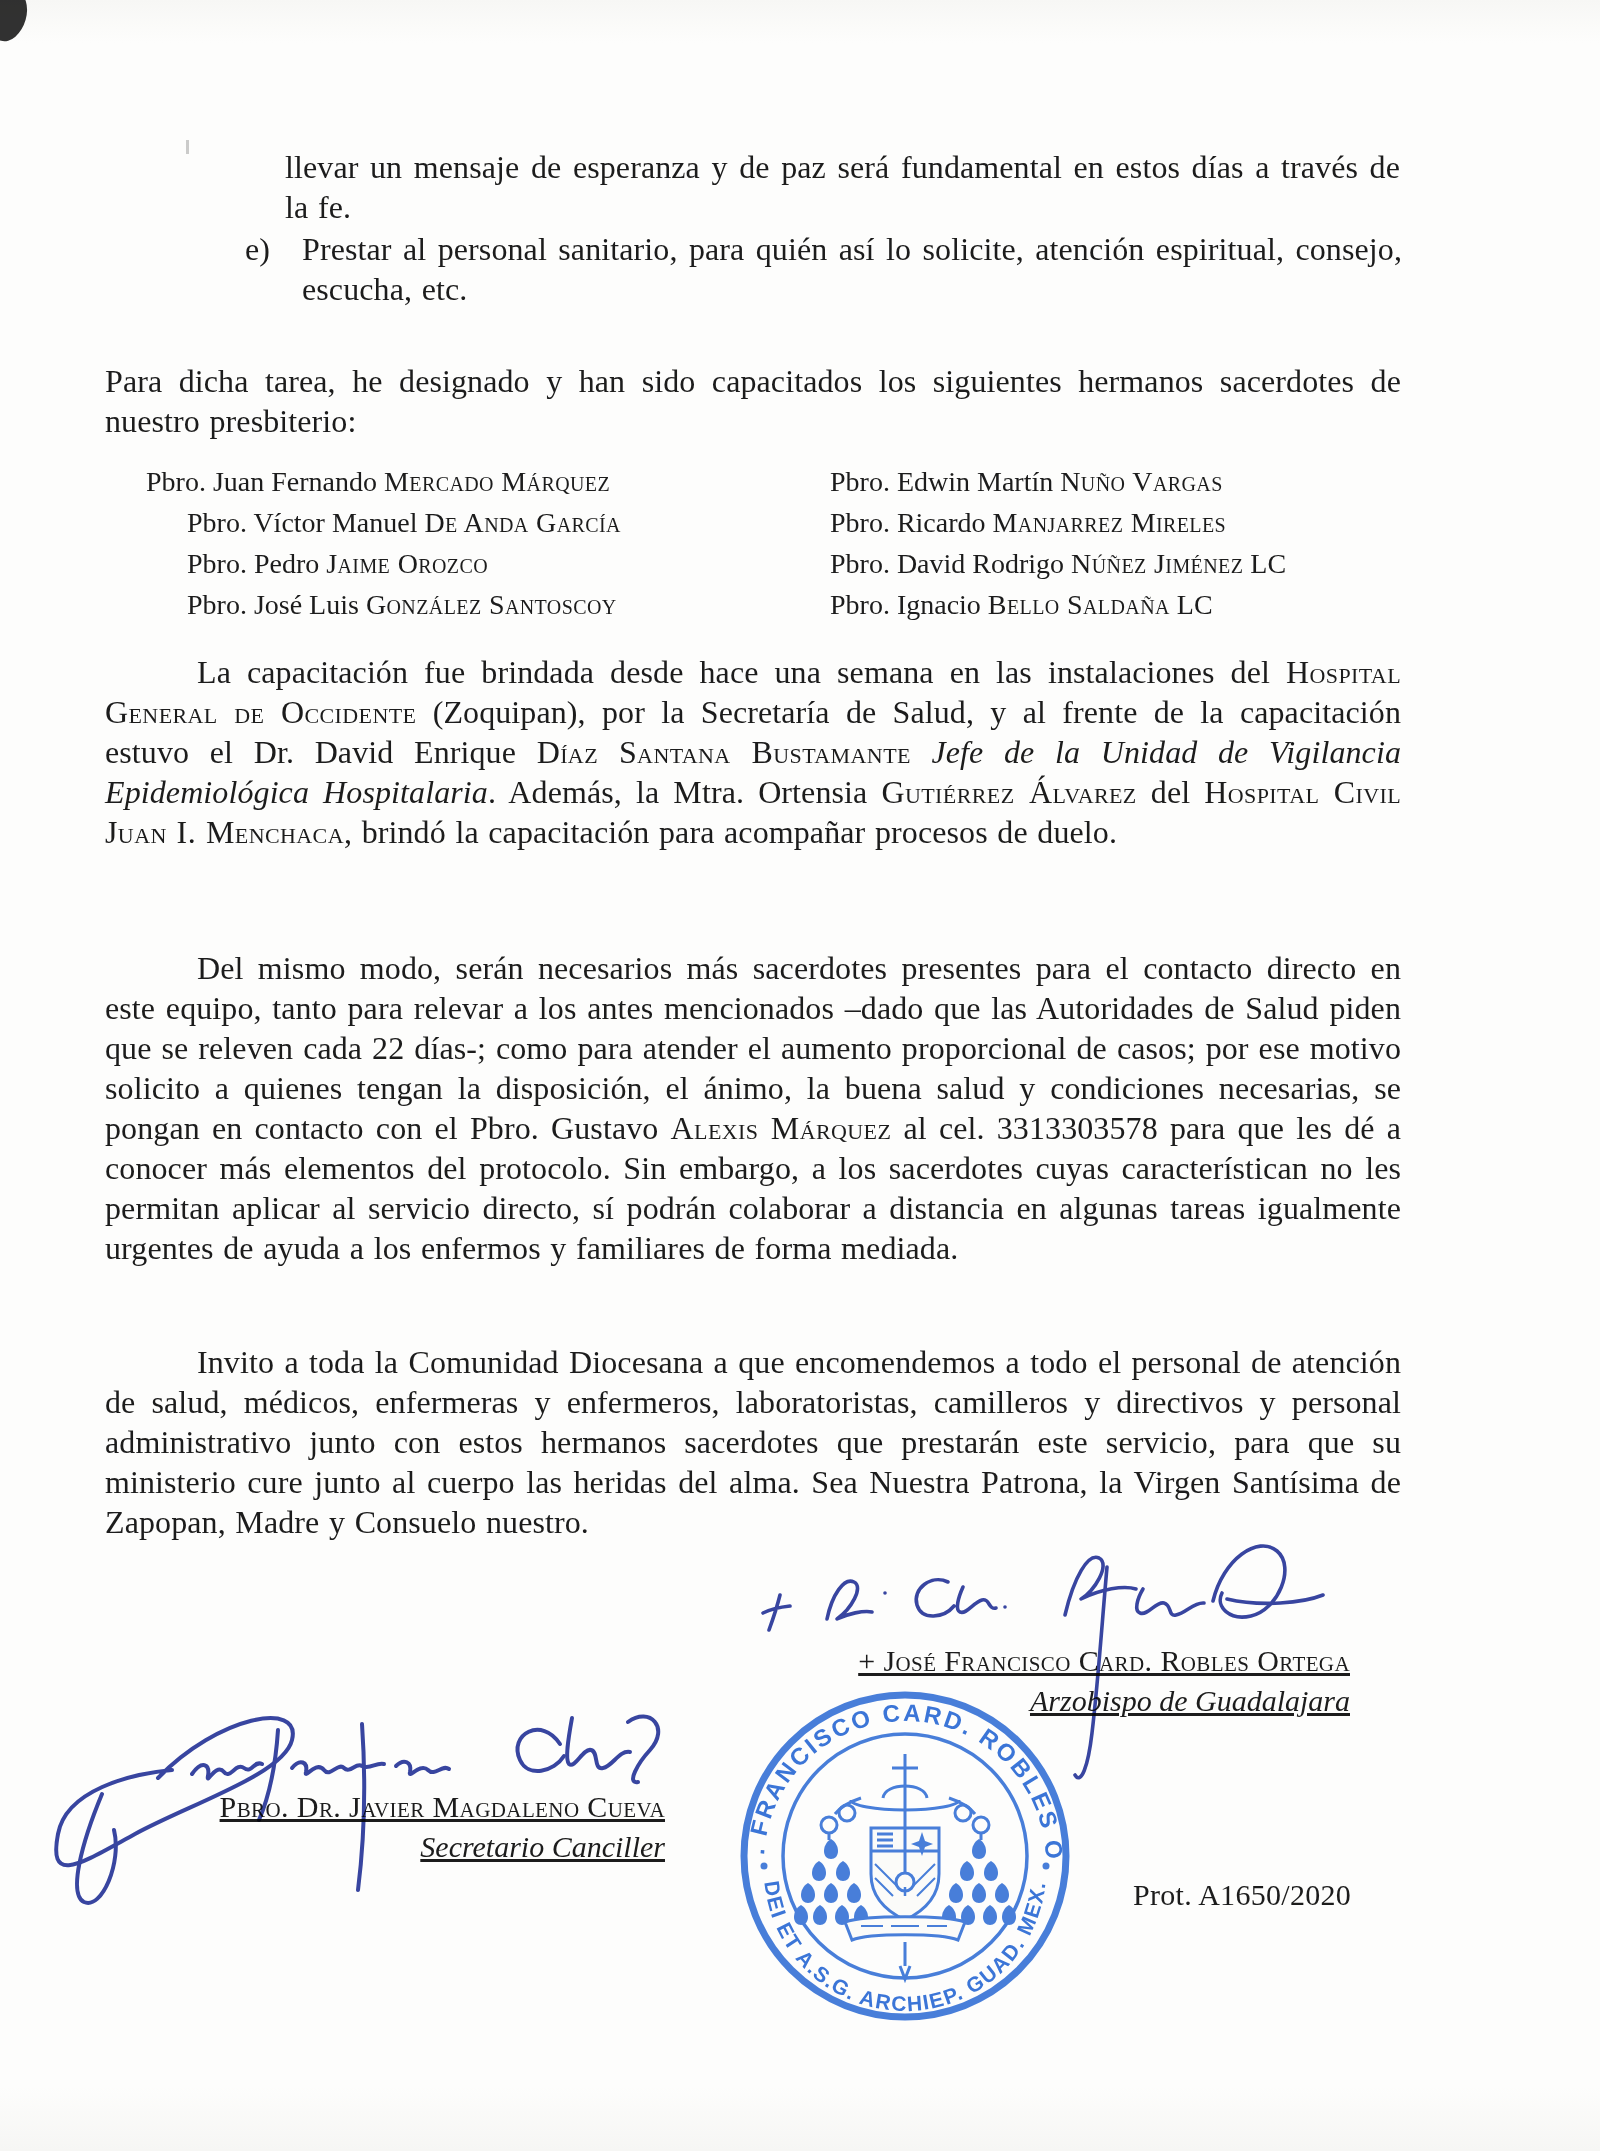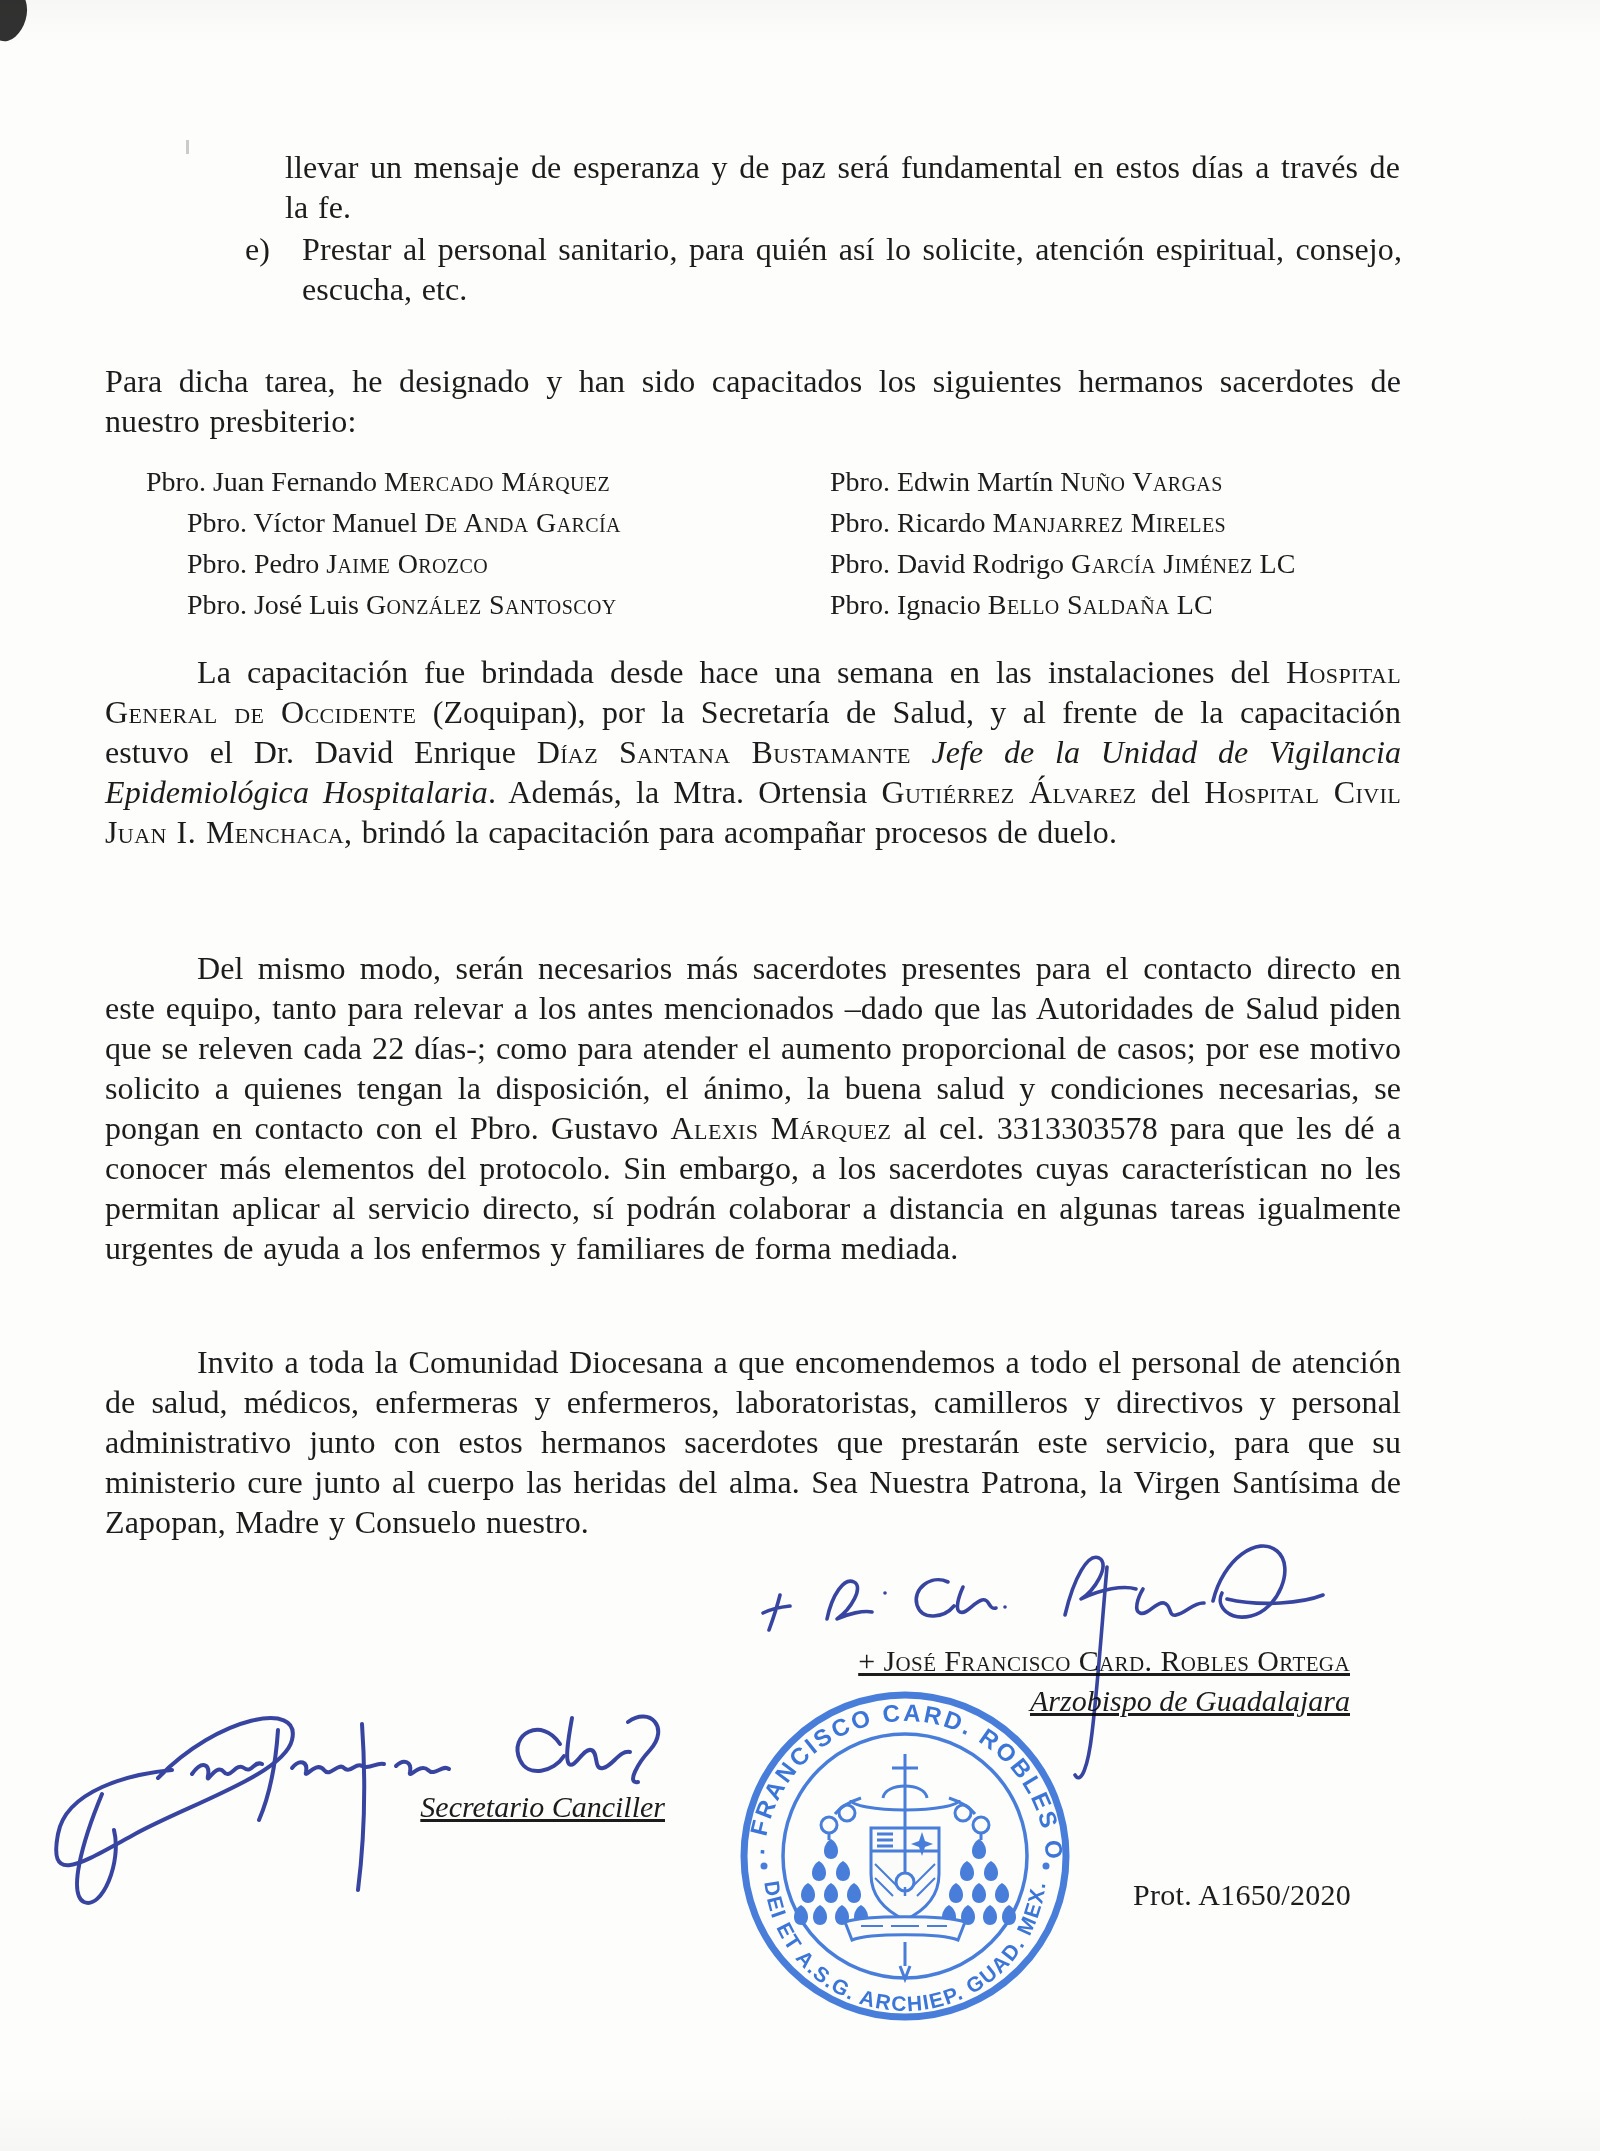--- a/index.html
+++ b/index.html
@@ -49,37 +49,38 @@
   <div class="abs priests z1" style="left:146px;top:461px;width:1254px;">
     <div class="priest-col left">
         <div class="priest-line"><span>Pbro. Juan Fernando </span><span class="sc">Mercado Márquez</span></div>
         <div class="priest-line"><span>Pbro. Víctor Manuel </span><span class="sc">De Anda García</span></div>
         <div class="priest-line"><span>Pbro. Pedro </span><span class="sc">Jaime Orozco</span></div>
         <div class="priest-line"><span>Pbro. José Luis </span><span class="sc">González Santoscoy</span></div>
       </div>
     <div class="priest-col right">
         <div class="priest-line"><span>Pbro. Edwin Martín </span><span class="sc">Nuño Vargas</span></div>
         <div class="priest-line"><span>Pbro. Ricardo </span><span class="sc">Manjarrez Mireles</span></div>
-        <div class="priest-line"><span>Pbro. David Rodrigo </span><span class="sc">García Jiménez</span><span> LC</span></div>
+        <div class="priest-line"><span>Pbro. David Rodrigo </span><span class="sc">Núñez Jiménez</span><span> LC</span></div>
         <div class="priest-line"><span>Pbro. Ignacio </span><span class="sc">Bello Saldaña</span><span> LC</span></div>
       </div>
   </div>
 
   <div class="abs para z1" style="left:105px;top:652px;width:1296px;text-indent:92px;"><span>La capacitación fue brindada desde hace una semana en las instalaciones del </span><span class="sc">Hospital General de Occidente</span><span> (Zoquipan), por la Secretaría de Salud, y al frente de la capacitación estuvo el Dr. David Enrique </span><span class="sc">Díaz Santana Bustamante</span><span> </span><span class="it">Jefe de la Unidad de Vigilancia Epidemiológica Hospitalaria</span><span>. Además, la Mtra. Ortensia </span><span class="sc">Gutiérrez Álvarez</span><span> del </span><span class="sc">Hospital Civil Juan I. Menchaca</span><span>, brindó la capacitación para acompañar procesos de duelo.</span></div>
 
   <div class="abs para z1" style="left:105px;top:948px;width:1296px;text-indent:92px;"><span>Del mismo modo, serán necesarios más sacerdotes presentes para el contacto directo en este equipo, tanto para relevar a los antes mencionados –dado que las Autoridades de Salud piden que se releven cada 22 días-; como para atender el aumento proporcional de casos; por ese motivo solicito a quienes tengan la disposición, el ánimo, la buena salud y condiciones necesarias, se pongan en contacto con el Pbro. Gustavo </span><span class="sc">Alexis Márquez</span><span> al cel. 3313303578 para que les dé a conocer más elementos del protocolo. Sin embargo, a los sacerdotes cuyas característican no les permitan aplicar al servicio directo, sí podrán colaborar a distancia en algunas tareas igualmente urgentes de ayuda a los enfermos y familiares de forma mediada.</span></div>
 
   <div class="abs para z1" style="left:105px;top:1342px;width:1296px;text-indent:92px;"><span>Invito a toda la Comunidad Diocesana a que encomendemos a todo el personal de atención de salud, médicos, enfermeras y enfermeros, laboratoristas, camilleros y directivos y personal administrativo junto con estos hermanos sacerdotes que prestarán este servicio, para que su ministerio cure junto al cuerpo las heridas del alma. Sea Nuestra Patrona, la Virgen Santísima de Zapopan, Madre y Consuelo nuestro.</span></div>
 
   <div class="abs sigblock z1" style="left:740px;top:1641px;width:610px;">
     <div class="name">+ José Francisco Card. Robles Ortega</div>
     <div class="title">Arzobispo de Guadalajara</div>
   </div>
 
   <div class="abs sigblock z1" style="left:120px;top:1787px;width:545px;">
+    <div class="name">Pbro. Dr. Javier Magdaleno Cueva</div>
     <div class="title">Secretario Canciller</div>
   </div>
 
   <div class="abs protocol z1" style="left:1133px;top:1853px;margin-top:25px;">Prot. A1650/2020</div>
 
   <svg class="overlay z2" style="left:737px;top:1688px;" width="336" height="336" viewBox="-168 -168 336 336">
     <defs>
       <path id="tassel" d="M0,-9 c-5,3 -7,8 -7,12 c0,5 3,8 7,8 c4,0 7,-3 7,-8 c0,-4 -2,-9 -7,-12 Z"></path>
       <path id="arcTop" d="M -141,6 A 141,141 0 0 1 141,6"></path>
       <path id="arcBot" d="M -141,14 A 141,141 0 0 0 141,14"></path>

